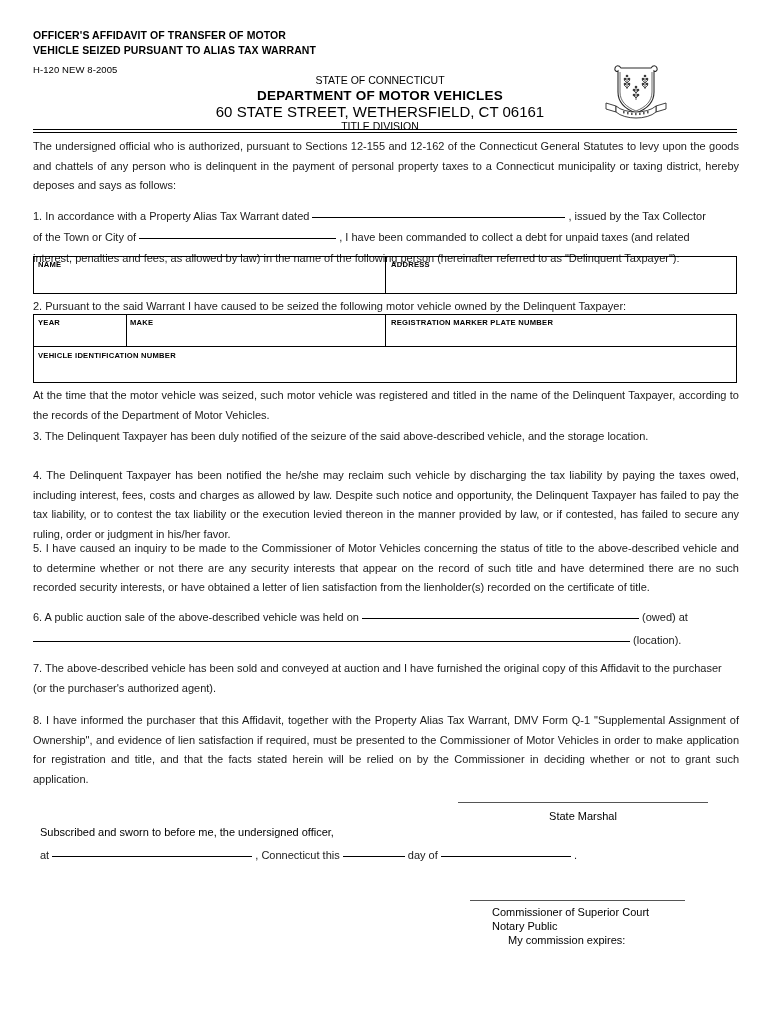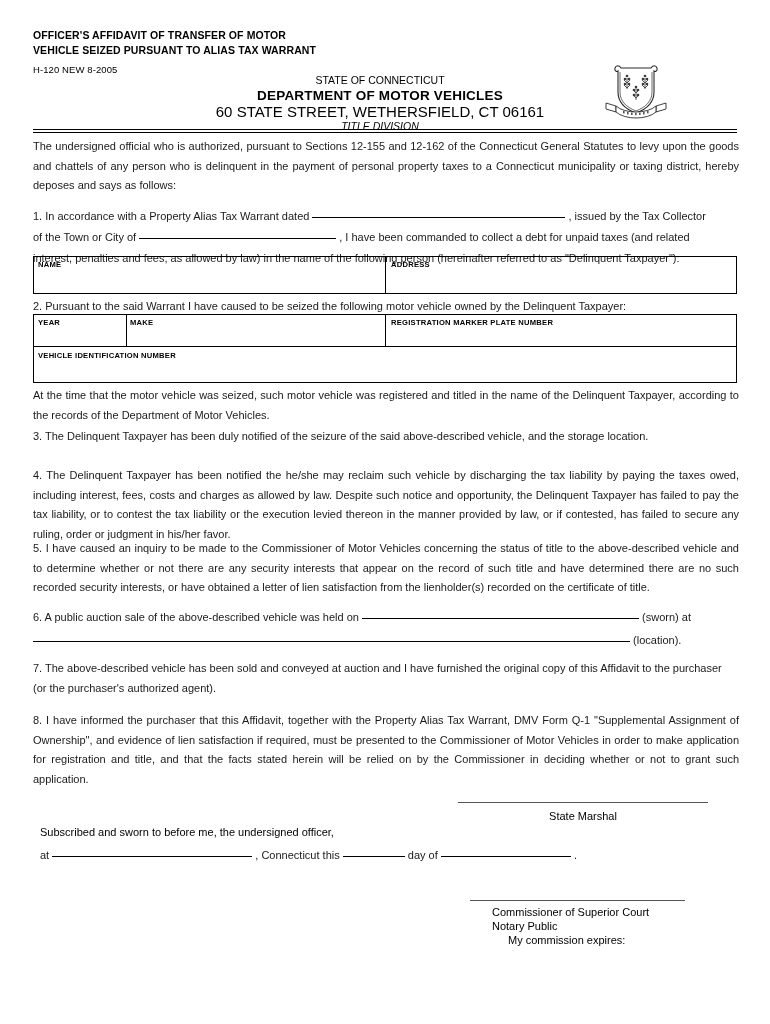--- a/index.html
+++ b/index.html
@@ -57,21 +57,20 @@
     font-weight: bold;
     line-height: 18px;
     letter-spacing: 0.2px;
   }
   .ctr-addr {
     font-size: 15px;
     line-height: 14px;
   }
   .ctr-div {
     font-size: 10.5px;
-    font-style: italic;
     line-height: 14px;
   }
   .seal {
     position: absolute;
     left: 600px;
     top: 62px;
     width: 72px;
     height: 62px;
   }
 
@@ -246,21 +245,21 @@
 
   <div class="para nojust" style="left:33px; top:427px; width:710px;">3. The Delinquent Taxpayer has been duly notified of the seizure of the said above-described vehicle, and the storage location.</div>
 
   <div class="para" style="left:33px; top:466px; width:706px;">4. The Delinquent Taxpayer has been notified the he/she may reclaim such vehicle by discharging the tax liability by paying the taxes owed, including interest, fees, costs and charges as allowed by law.  Despite such notice and opportunity, the Delinquent Taxpayer has failed to pay the tax liability, or to contest the tax liability or the execution levied thereon in the manner provided by law, or if contested, has failed to secure any ruling, order or judgment in his/her favor.</div>
 
   <div class="para" style="left:33px; top:539px; width:706px;">5. I have caused an inquiry to be made to the Commissioner of Motor Vehicles concerning the status of title to the above-described vehicle and to determine whether or not there are any security interests that appear on the record of such title and have determined there are no such recorded security interests, or have obtained a letter of lien satisfaction from the lienholder(s) recorded on the certificate of title.</div>
 
   <div class="para nojust" style="left:33px; top:606px; width:714px; line-height:23px;">
     <span>6. A public auction sale of the above-described vehicle was held on</span>
     <span class="fill" style="width:277px;"></span>
-    <span>(sworn) at</span><br>
+    <span>(owed) at</span><br>
     <span class="fill" style="width:597px;"></span>
     <span>(location).</span>
   </div>
 
   <div class="para nojust" style="left:33px; top:659px; width:700px;">7. The above-described vehicle has been sold and conveyed at auction and I have furnished the original copy of this Affidavit to the purchaser (or the purchaser's authorized agent).</div>
 
   <div class="para" style="left:33px; top:711px; width:706px;">8. I have informed the purchaser that this Affidavit, together with the Property Alias Tax Warrant, DMV Form Q-1 "Supplemental Assignment of Ownership", and evidence of lien satisfaction if required, must be presented to the Commissioner of Motor Vehicles in order to make application for registration and title, and that the facts stated herein will be relied on by the Commissioner in deciding whether or not to grant such application.</div>
 
   <div class="sigline" style="left:458px; top:802px; width:250px;"></div>
   <div class="siglabel" style="left:458px; top:808px; width:250px; text-align:center;">State Marshal</div>

